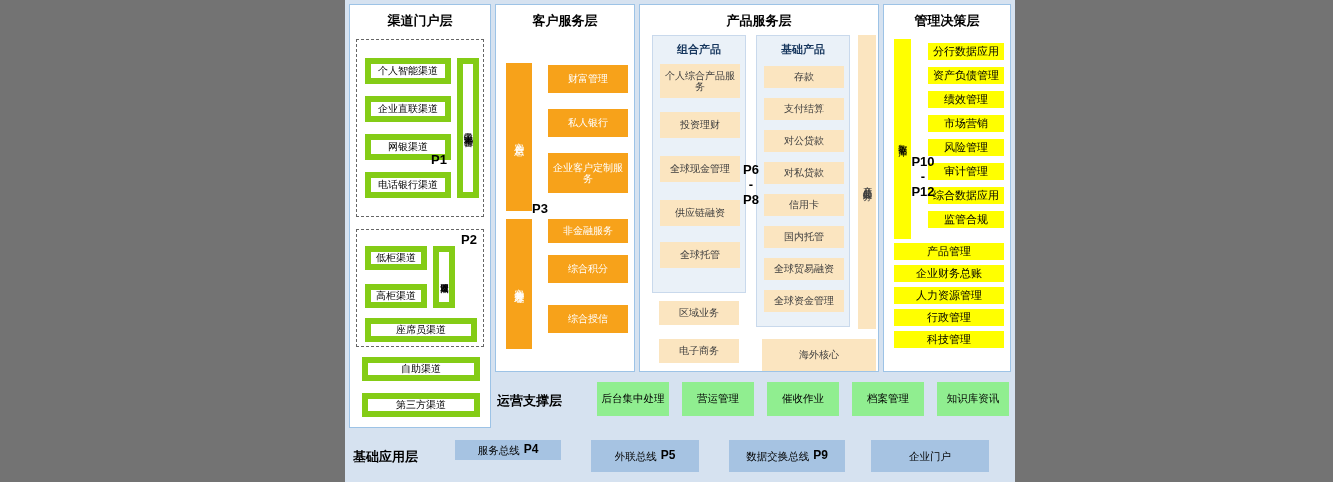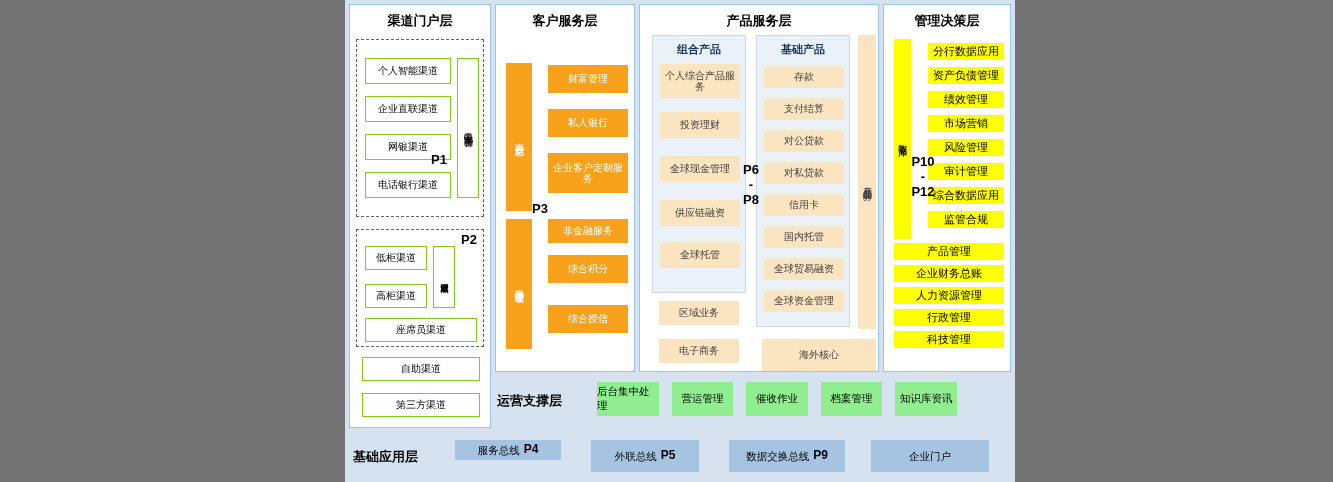--- a/index.html
+++ b/index.html
@@ -3,21 +3,21 @@
 <meta charset="utf-8">
 <style>
   html,body{margin:0;padding:0;background:#fff;}
   .stage{position:relative;width:1333px;height:482px;background:#737373;
          font-family:"Liberation Sans","DejaVu Sans",sans-serif;overflow:hidden;color:#000;}
   .diagram{position:absolute;left:345px;top:0;width:670px;height:482px;background:#d6e2f0;}
   .panel{position:absolute;background:#ffffff;border:1px solid #9dc3e6;box-sizing:border-box;}
   .ptitle{position:absolute;top:7px;left:0;right:0;text-align:center;font-weight:bold;font-size:13px;}
   .box{position:absolute;display:flex;align-items:center;justify-content:center;text-align:center;
        font-size:10px;line-height:1.15;box-sizing:border-box;padding:1px 2px;}
-  .wbox{background:#fff;border:1px solid #84cc16;}
+  .wbox{background:#fff;border:6px solid #84cc16;}
   .obox{background:#f7a21a;color:#fff;}
   .cbox{background:#fbe5c0;color:#3d3d3d;}
   .ybox{background:#ffff00;color:#000;font-size:11px;}
   .gbox{background:#90ee90;color:#000;font-size:10.5px;}
   .bbox{background:#a6c3e2;color:#000;font-size:10.5px;}
   .subpanel{position:absolute;background:#eaf1f8;border:1px solid #c9d9ec;box-sizing:border-box;}
   .subtitle{position:absolute;top:6px;left:0;right:0;text-align:center;font-weight:bold;font-size:11px;color:#17375e;}
   .vtext{writing-mode:vertical-rl;letter-spacing:1px;}
   .dashed{position:absolute;border:1px dashed #666;box-sizing:border-box;}
   .plabel{position:absolute;font-weight:bold;font-size:13px;z-index:3;}
@@ -129,21 +129,21 @@
       <div class="box ybox" style="left:44px;top:206px;width:76px;height:17px;">监管合规</div>
 
       <div class="box ybox" style="left:10px;top:238px;width:110px;height:17px;">产品管理</div>
       <div class="box ybox" style="left:10px;top:260px;width:110px;height:17px;text-align:center;">企业财务总账</div>
       <div class="box ybox" style="left:10px;top:282px;width:110px;height:17px;">人力资源管理</div>
       <div class="box ybox" style="left:10px;top:304px;width:110px;height:17px;">行政管理</div>
       <div class="box ybox" style="left:10px;top:326px;width:110px;height:17px;">科技管理</div>
     </div>
 
     <div class="bandlabel" style="left:152px;top:392px;">运营支撑层</div>
-    <div style="position:absolute;left:252px;top:382px;width:360px;height:34px;display:flex;gap:13px;">
+    <div style="position:absolute;left:252px;top:382px;width:412px;height:34px;display:flex;gap:13px;">
       <div class="gbox" style="flex:1;display:flex;align-items:center;justify-content:center;">后台集中处理</div>
       <div class="gbox" style="flex:1;display:flex;align-items:center;justify-content:center;">营运管理</div>
       <div class="gbox" style="flex:1;display:flex;align-items:center;justify-content:center;">催收作业</div>
       <div class="gbox" style="flex:1;display:flex;align-items:center;justify-content:center;">档案管理</div>
       <div class="gbox" style="flex:1;display:flex;align-items:center;justify-content:center;">知识库资讯</div>
     </div>
 
     <div class="bandlabel" style="left:8px;top:448px;">基础应用层</div>
     <div class="box bbox" style="left:110px;top:440px;width:106px;height:20px;">
       <span>服务总线</span>

